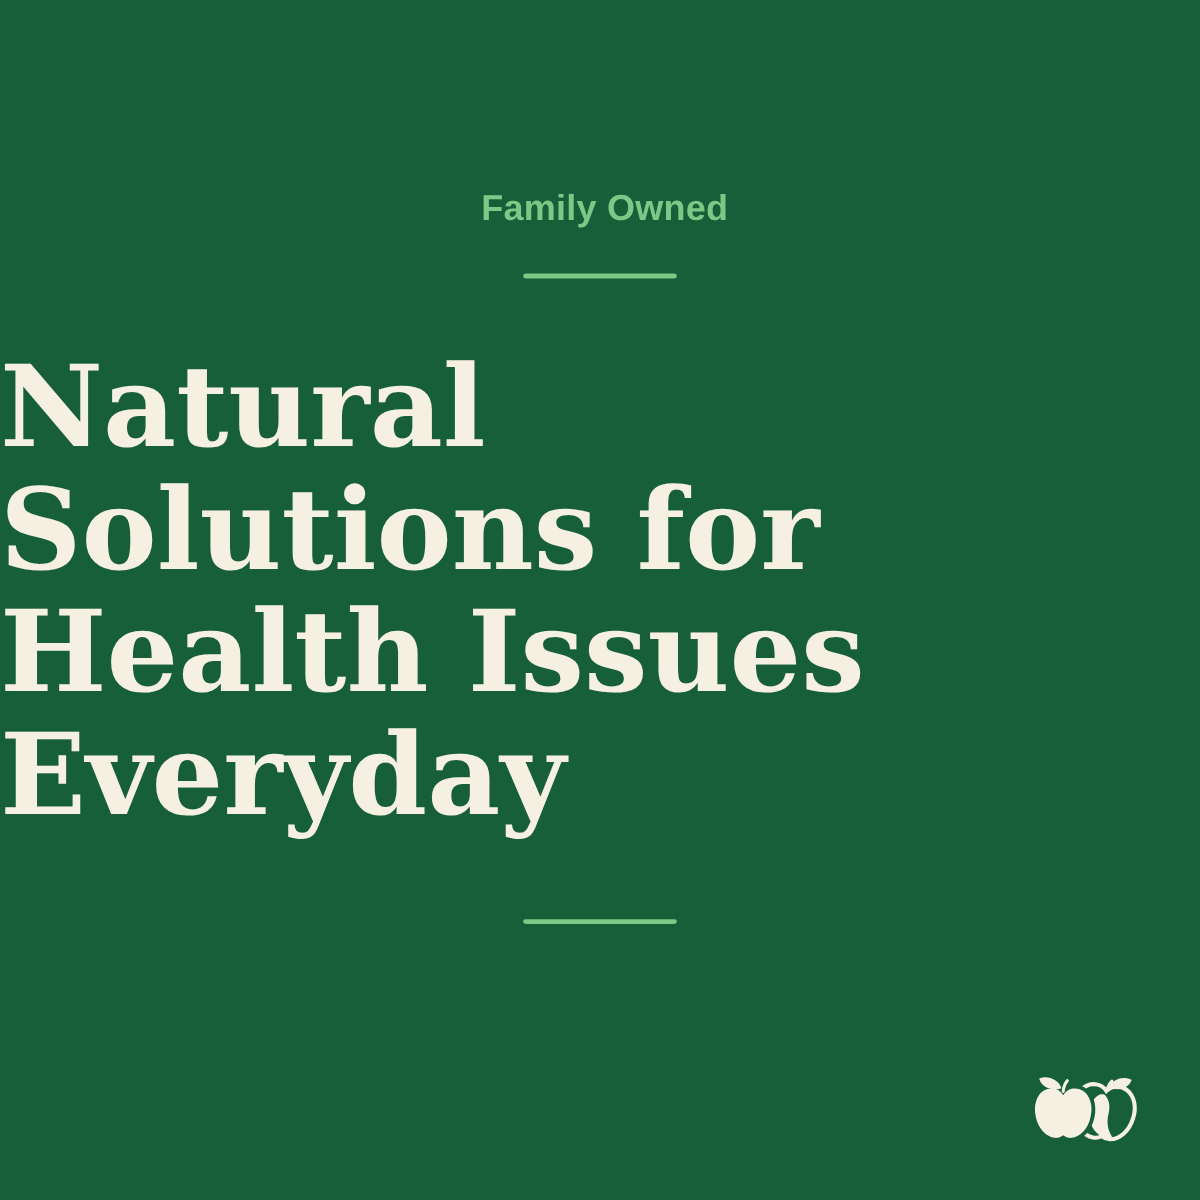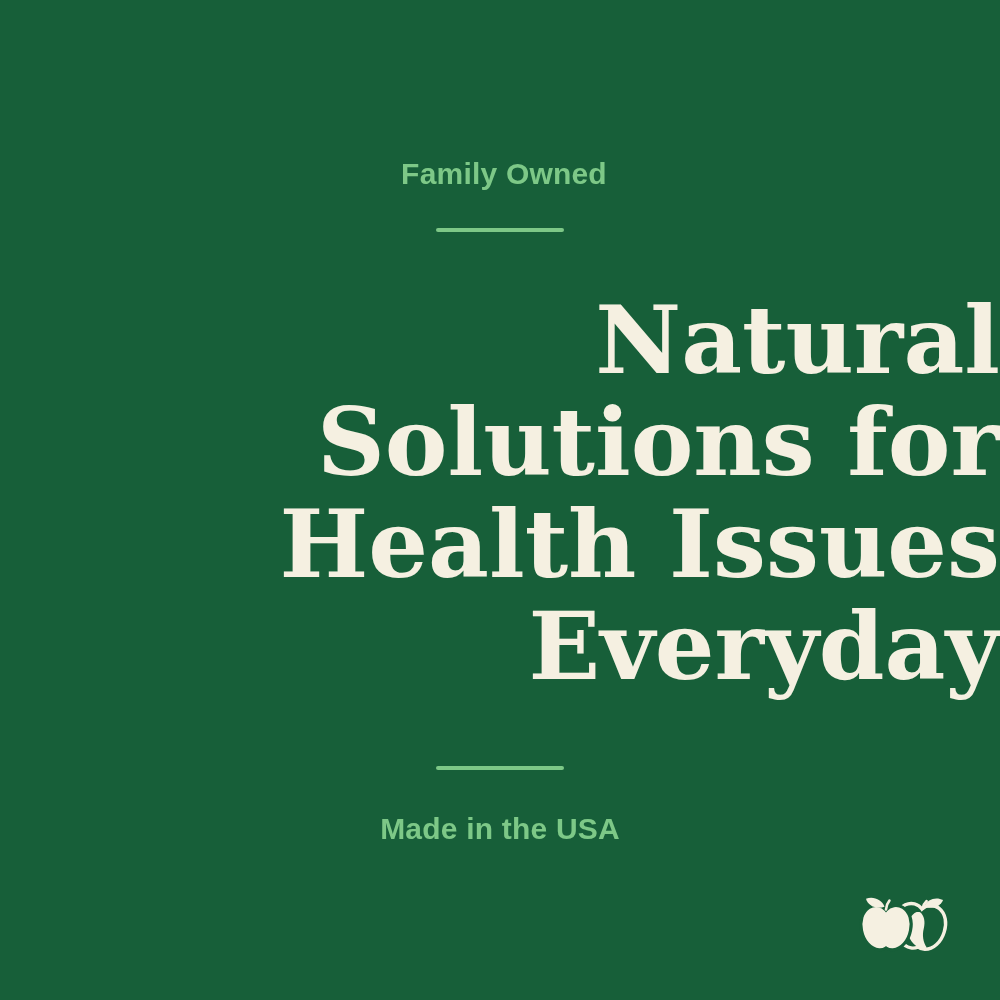--- a/index.html
+++ b/index.html
@@ -38,21 +38,21 @@
     border-radius:2px;
     background:var(--accent);
   }
   .rule-top{top:228px;}
   .rule-bottom{top:766px;}
   .headline{
     position:absolute;
     top:289px;
     left:0;
     width:100%;
-    text-align:right;
+    text-align:left;
     font-family:"DejaVu Serif",serif;
     font-weight:700;
     font-size:94px;
     line-height:102px;
     color:var(--cream);
   }
   .headline .it{
   }
   .footer-label{
     position:absolute;
@@ -89,21 +89,20 @@
 
   <div class="headline">
     <div>Natural</div>
     <div><span class="it">Solutions</span><span> for</span></div>
     <div>Health Issues</div>
     <div>Everyday</div>
   </div>
 
   <div class="rule rule-bottom"></div>
 
-  <div class="footer-label">Made in the USA</div>
 
   <svg class="brand-logo" viewBox="0 0 96 66" xmlns="http://www.w3.org/2000/svg" aria-hidden="true">
 
     <g transform="rotate(6 64 34)">
       <path class="logo-stroke" d="M64 15
         C60 10, 52.5 9, 47 12.5
         C40 17, 37.5 26.5, 39.5 35.5
         C41.5 46, 48.5 54, 57 54.8
         C59.6 55, 62 54.3, 64 53
         C66 54.3, 68.4 55, 71 54.8

